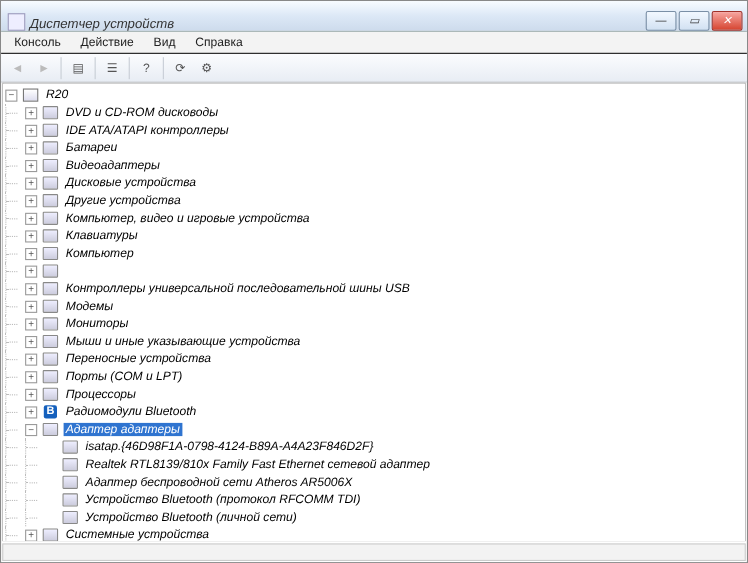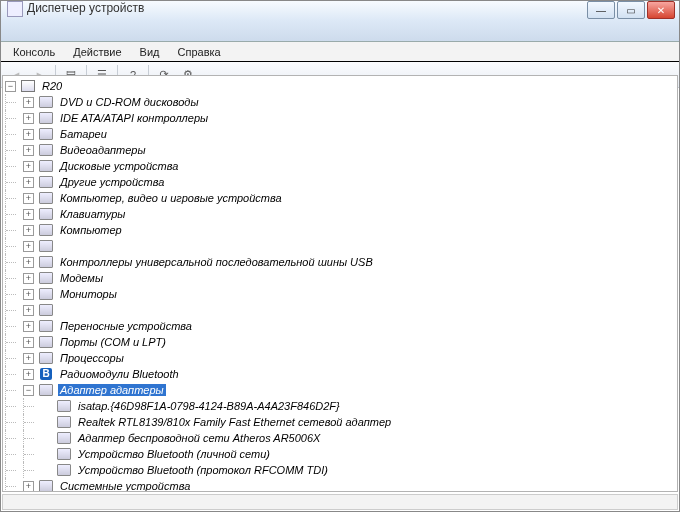--- a/index.html
+++ b/index.html
@@ -6,25 +6,26 @@
   body {
     margin: 0; padding: 0;
     font-family: "Segoe UI", Tahoma, sans-serif;
     font-size: 11px;
     background: #fff;
     width: 680px; height: 512px;
     overflow: hidden;
     border: 1px solid #888;
   }
   .titlebar {
-    height: 41px;
+    height: 28px;
     background: linear-gradient(#f7fbff, #dce8f6 50%, #cddbec);
     border-bottom: 1px solid #9aa;
-    display: flex; align-items: flex-start;
+    display: flex; align-items: flex-end;
     padding: 0 2px 0 6px;
+    font-style: italic;
   }
   .titlebar .app-icon {
     width: 16px; height: 16px; margin-right: 4px;
     background: #eef;
     border: 1px solid #99b;
   }
   .titlebar .title { flex: 1; color: #333; font-size: 12px; }
   .winbtns { display: flex; gap: 2px; padding-right: 2px;}
   .winbtn {
     width: 28px; height: 18px;
@@ -236,20 +237,21 @@
           <span class="devico"></span>
         </span>
         <span class="label">Мониторы</span>
       </div>
       <div class="row">
         <span class="indent"></span>
         <span class="expander">+</span>
         <span class="ticon">
           <span class="devico"></span>
         </span>
+        <span class="label">Мыши и иные указывающие устройства</span>
       </div>
       <div class="row">
         <span class="indent"></span>
         <span class="expander">+</span>
         <span class="ticon">
           <span class="devico"></span>
         </span>
         <span class="label">Переносные устройства</span>
       </div>
       <div class="row">
@@ -311,30 +313,30 @@
         </span>
         <span class="label">Адаптер беспроводной сети Atheros AR5006X</span>
       </div>
       <div class="row">
         <span class="indent"></span>
         <span class="indent"></span>
         <span class="noexp"></span>
         <span class="ticon">
           <span class="devico"></span>
         </span>
+        <span class="label">Устройство Bluetooth (протокол RFCOMM TDI)</span>
+      </div>
+      <div class="row">
+        <span class="indent"></span>
+        <span class="indent"></span>
+        <span class="noexp"></span>
+        <span class="ticon">
+          <span class="devico"></span>
+        </span>
         <span class="label">Устройство Bluetooth (личной сети)</span>
-      </div>
-      <div class="row">
-        <span class="indent"></span>
-        <span class="indent"></span>
-        <span class="noexp"></span>
-        <span class="ticon">
-          <span class="devico"></span>
-        </span>
-        <span class="label">Устройство Bluetooth (протокол RFCOMM TDI)</span>
       </div>
       <div class="row">
         <span class="indent"></span>
         <span class="expander">+</span>
         <span class="ticon">
           <span class="devico"></span>
         </span>
         <span class="label">Системные устройства</span>
       </div>
     </div>

